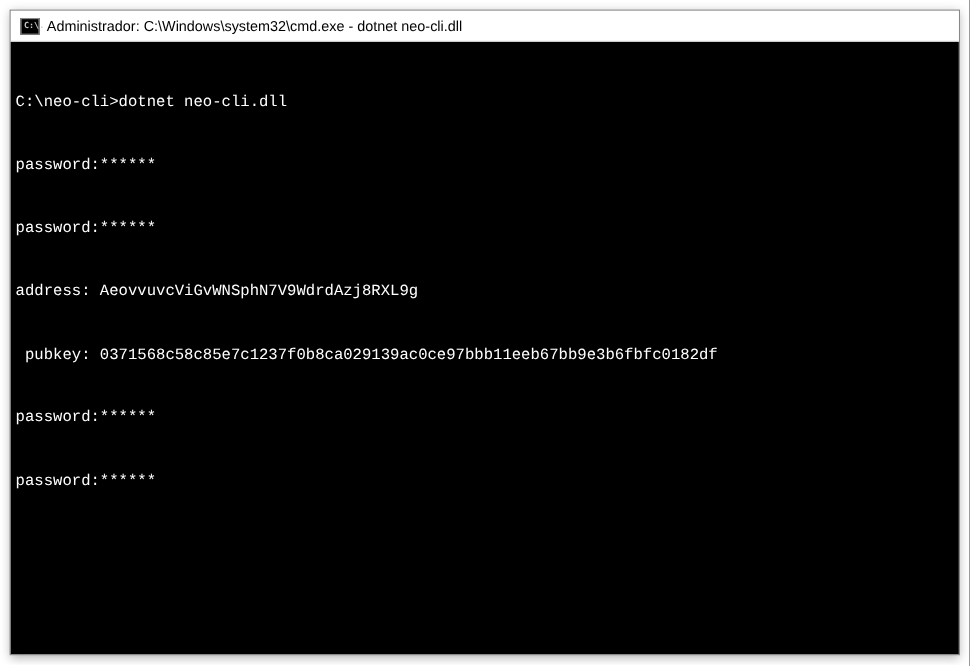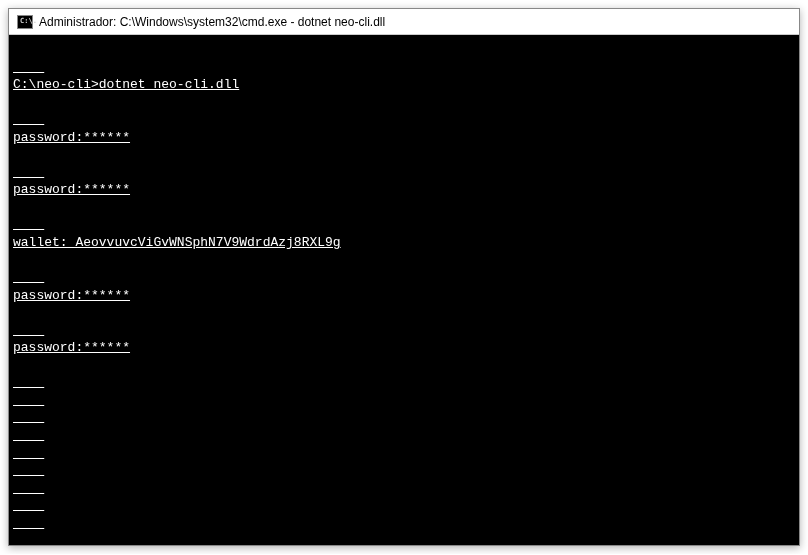--- a/index.html
+++ b/index.html
@@ -50,39 +50,39 @@
     .terminal {
       background: #000000;
       color: #ffffff;
       font-family: 'Consolas', 'Courier New', monospace;
       font-size: 13px;
       line-height: 1.35;
       padding: 6px 4px;
       height: 510px;
       overflow: hidden;
       white-space: pre;
-      text-decoration: underline;
     }
     .terminal-line {
       display: block;
     }
   </style>
 </head>
 <body>
 
 <div class="window">
   <div class="title-bar">
     <span class="cmd-icon">C:\.</span>
     <span class="title-text">Administrador: C:\Windows\system32\cmd.exe - dotnet  neo-cli.dll</span>
   </div>
   <div class="terminal">
     <span class="terminal-line">C:\neo-cli&gt;dotnet neo-cli.dll</span>
     <span class="terminal-line">password:******</span>
     <span class="terminal-line">password:******</span>
-    <span class="terminal-line">wallet: AeovvuvcViGvWNSphN7V9WdrdAzj8RXL9g</span>
+    <span class="terminal-line">address: AeovvuvcViGvWNSphN7V9WdrdAzj8RXL9g</span>
+    <span class="terminal-line"> pubkey: 0371568c58c85e7c1237f0b8ca029139ac0ce97bbb11eeb67bb9e3b6fbfc0182df</span>
     <span class="terminal-line">password:******</span>
     <span class="terminal-line">password:******</span>
     
     
     
     
     
     
     
     

